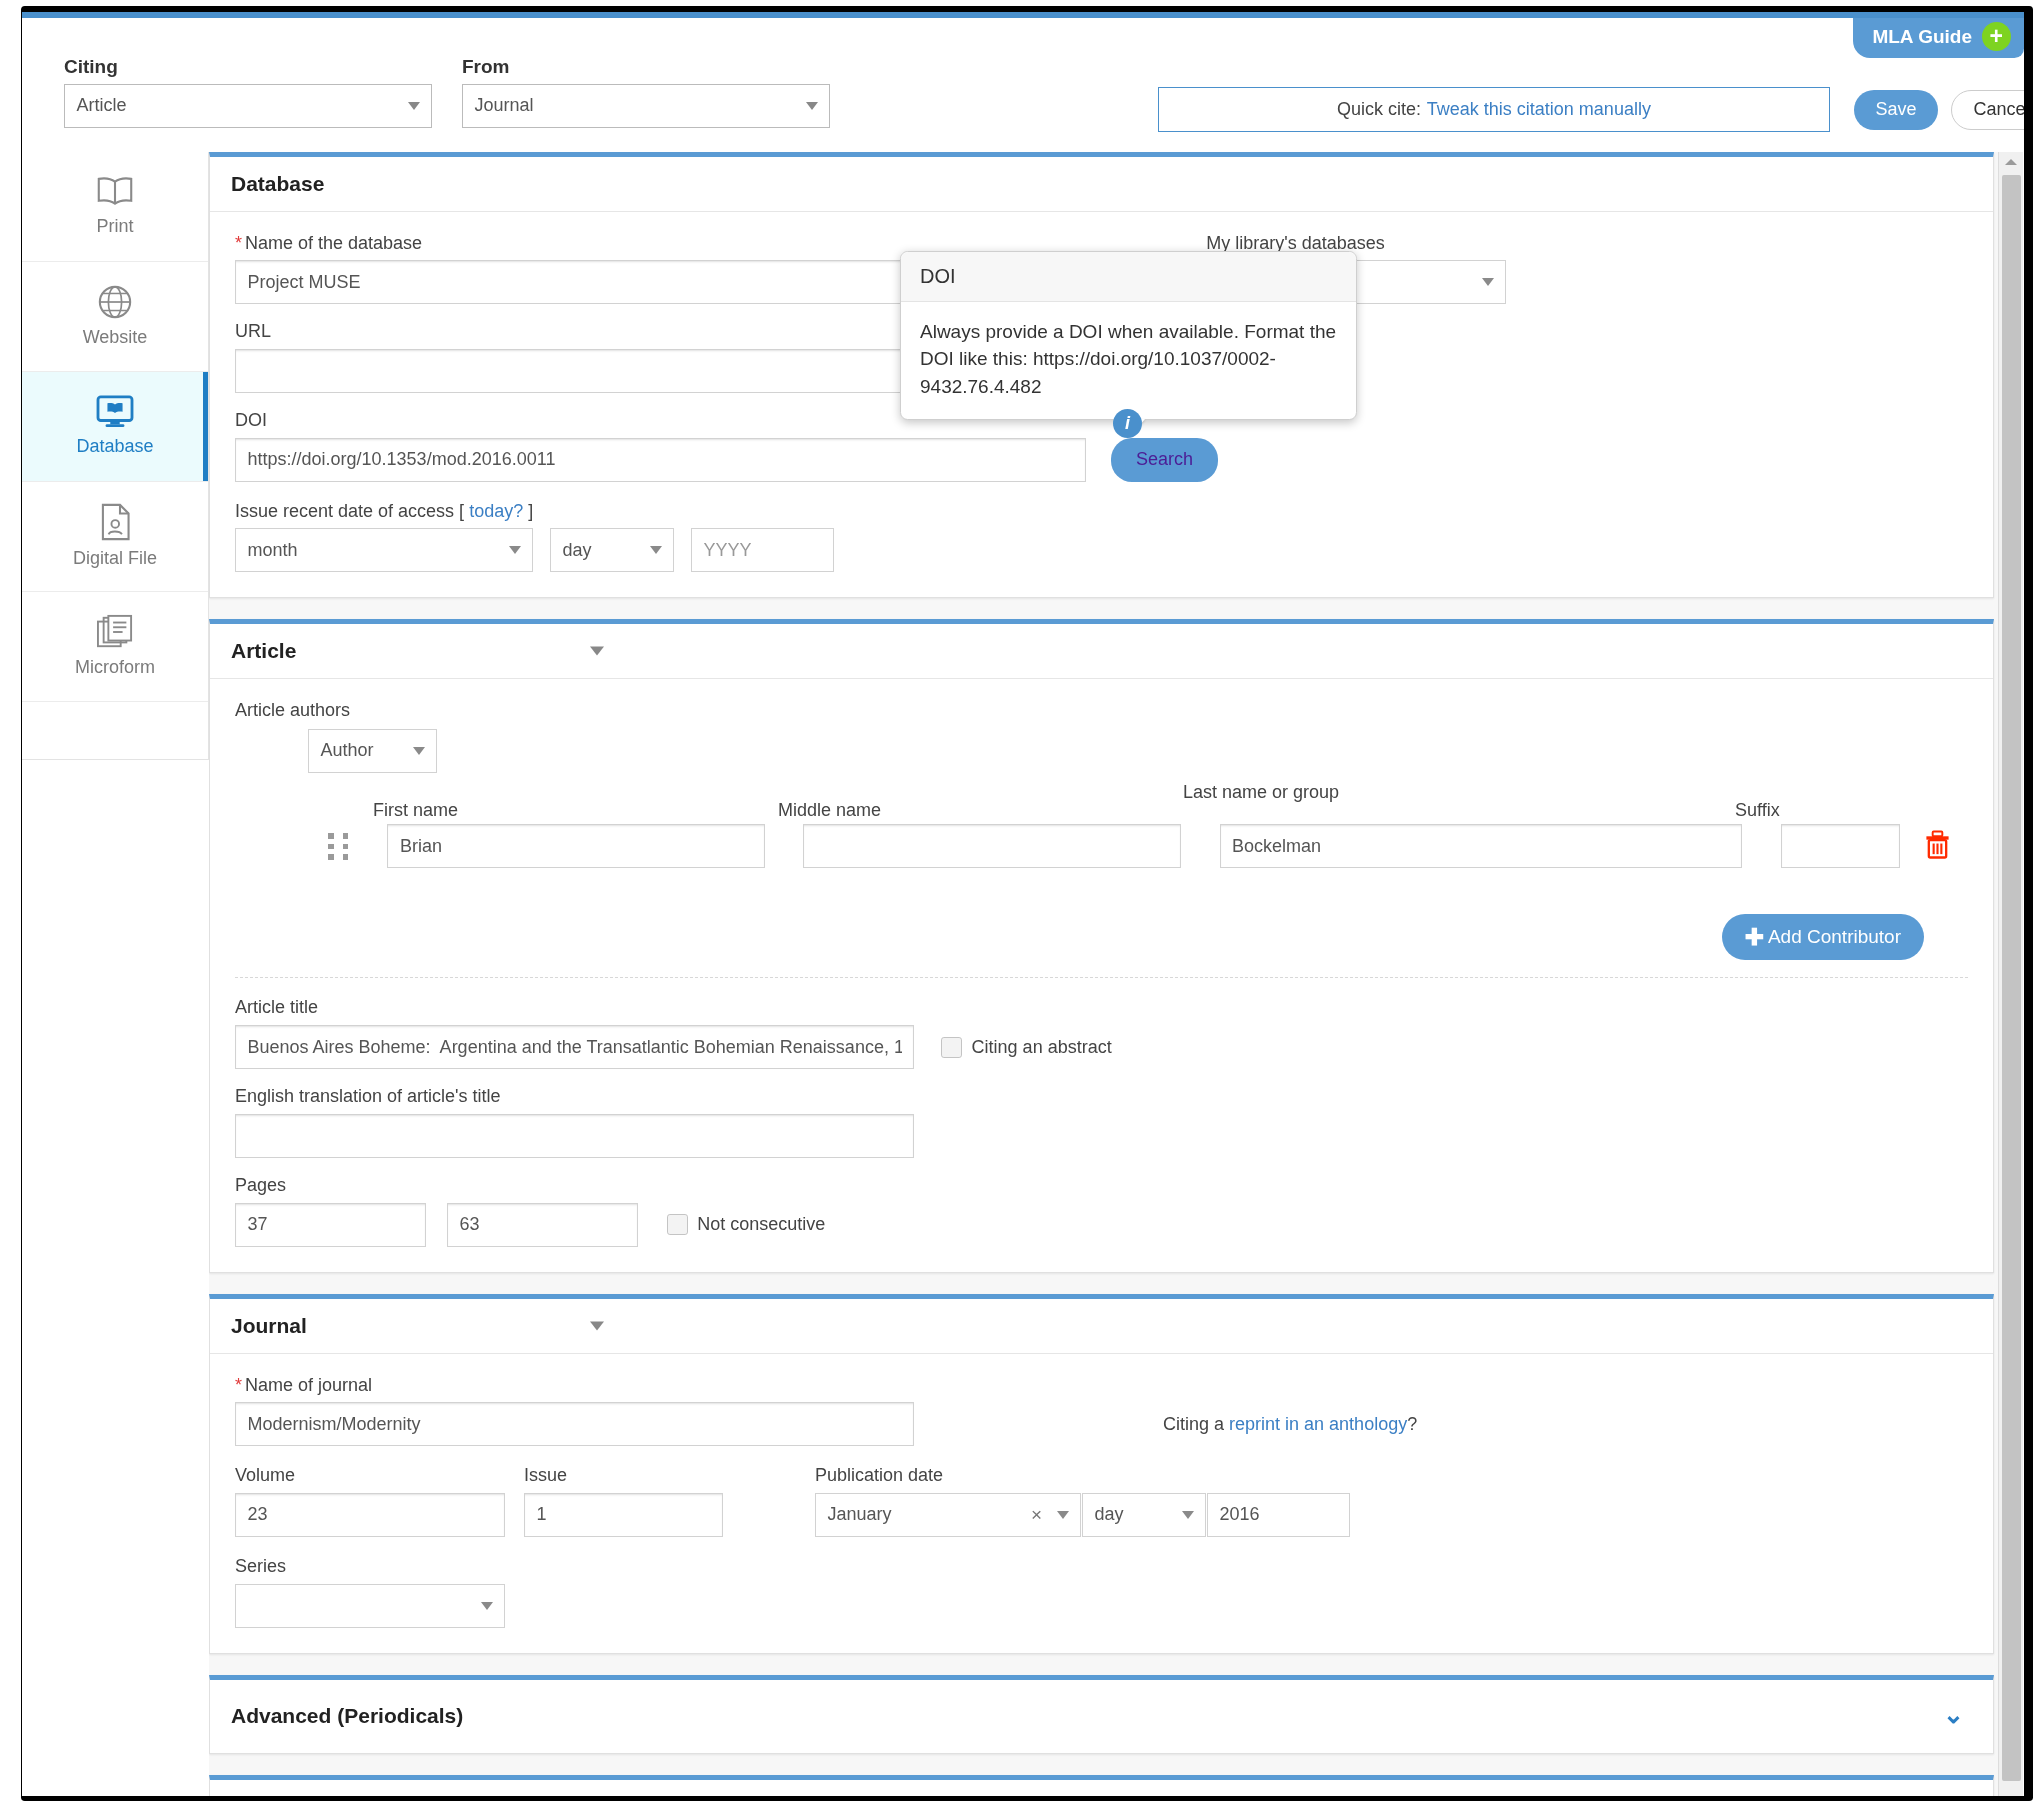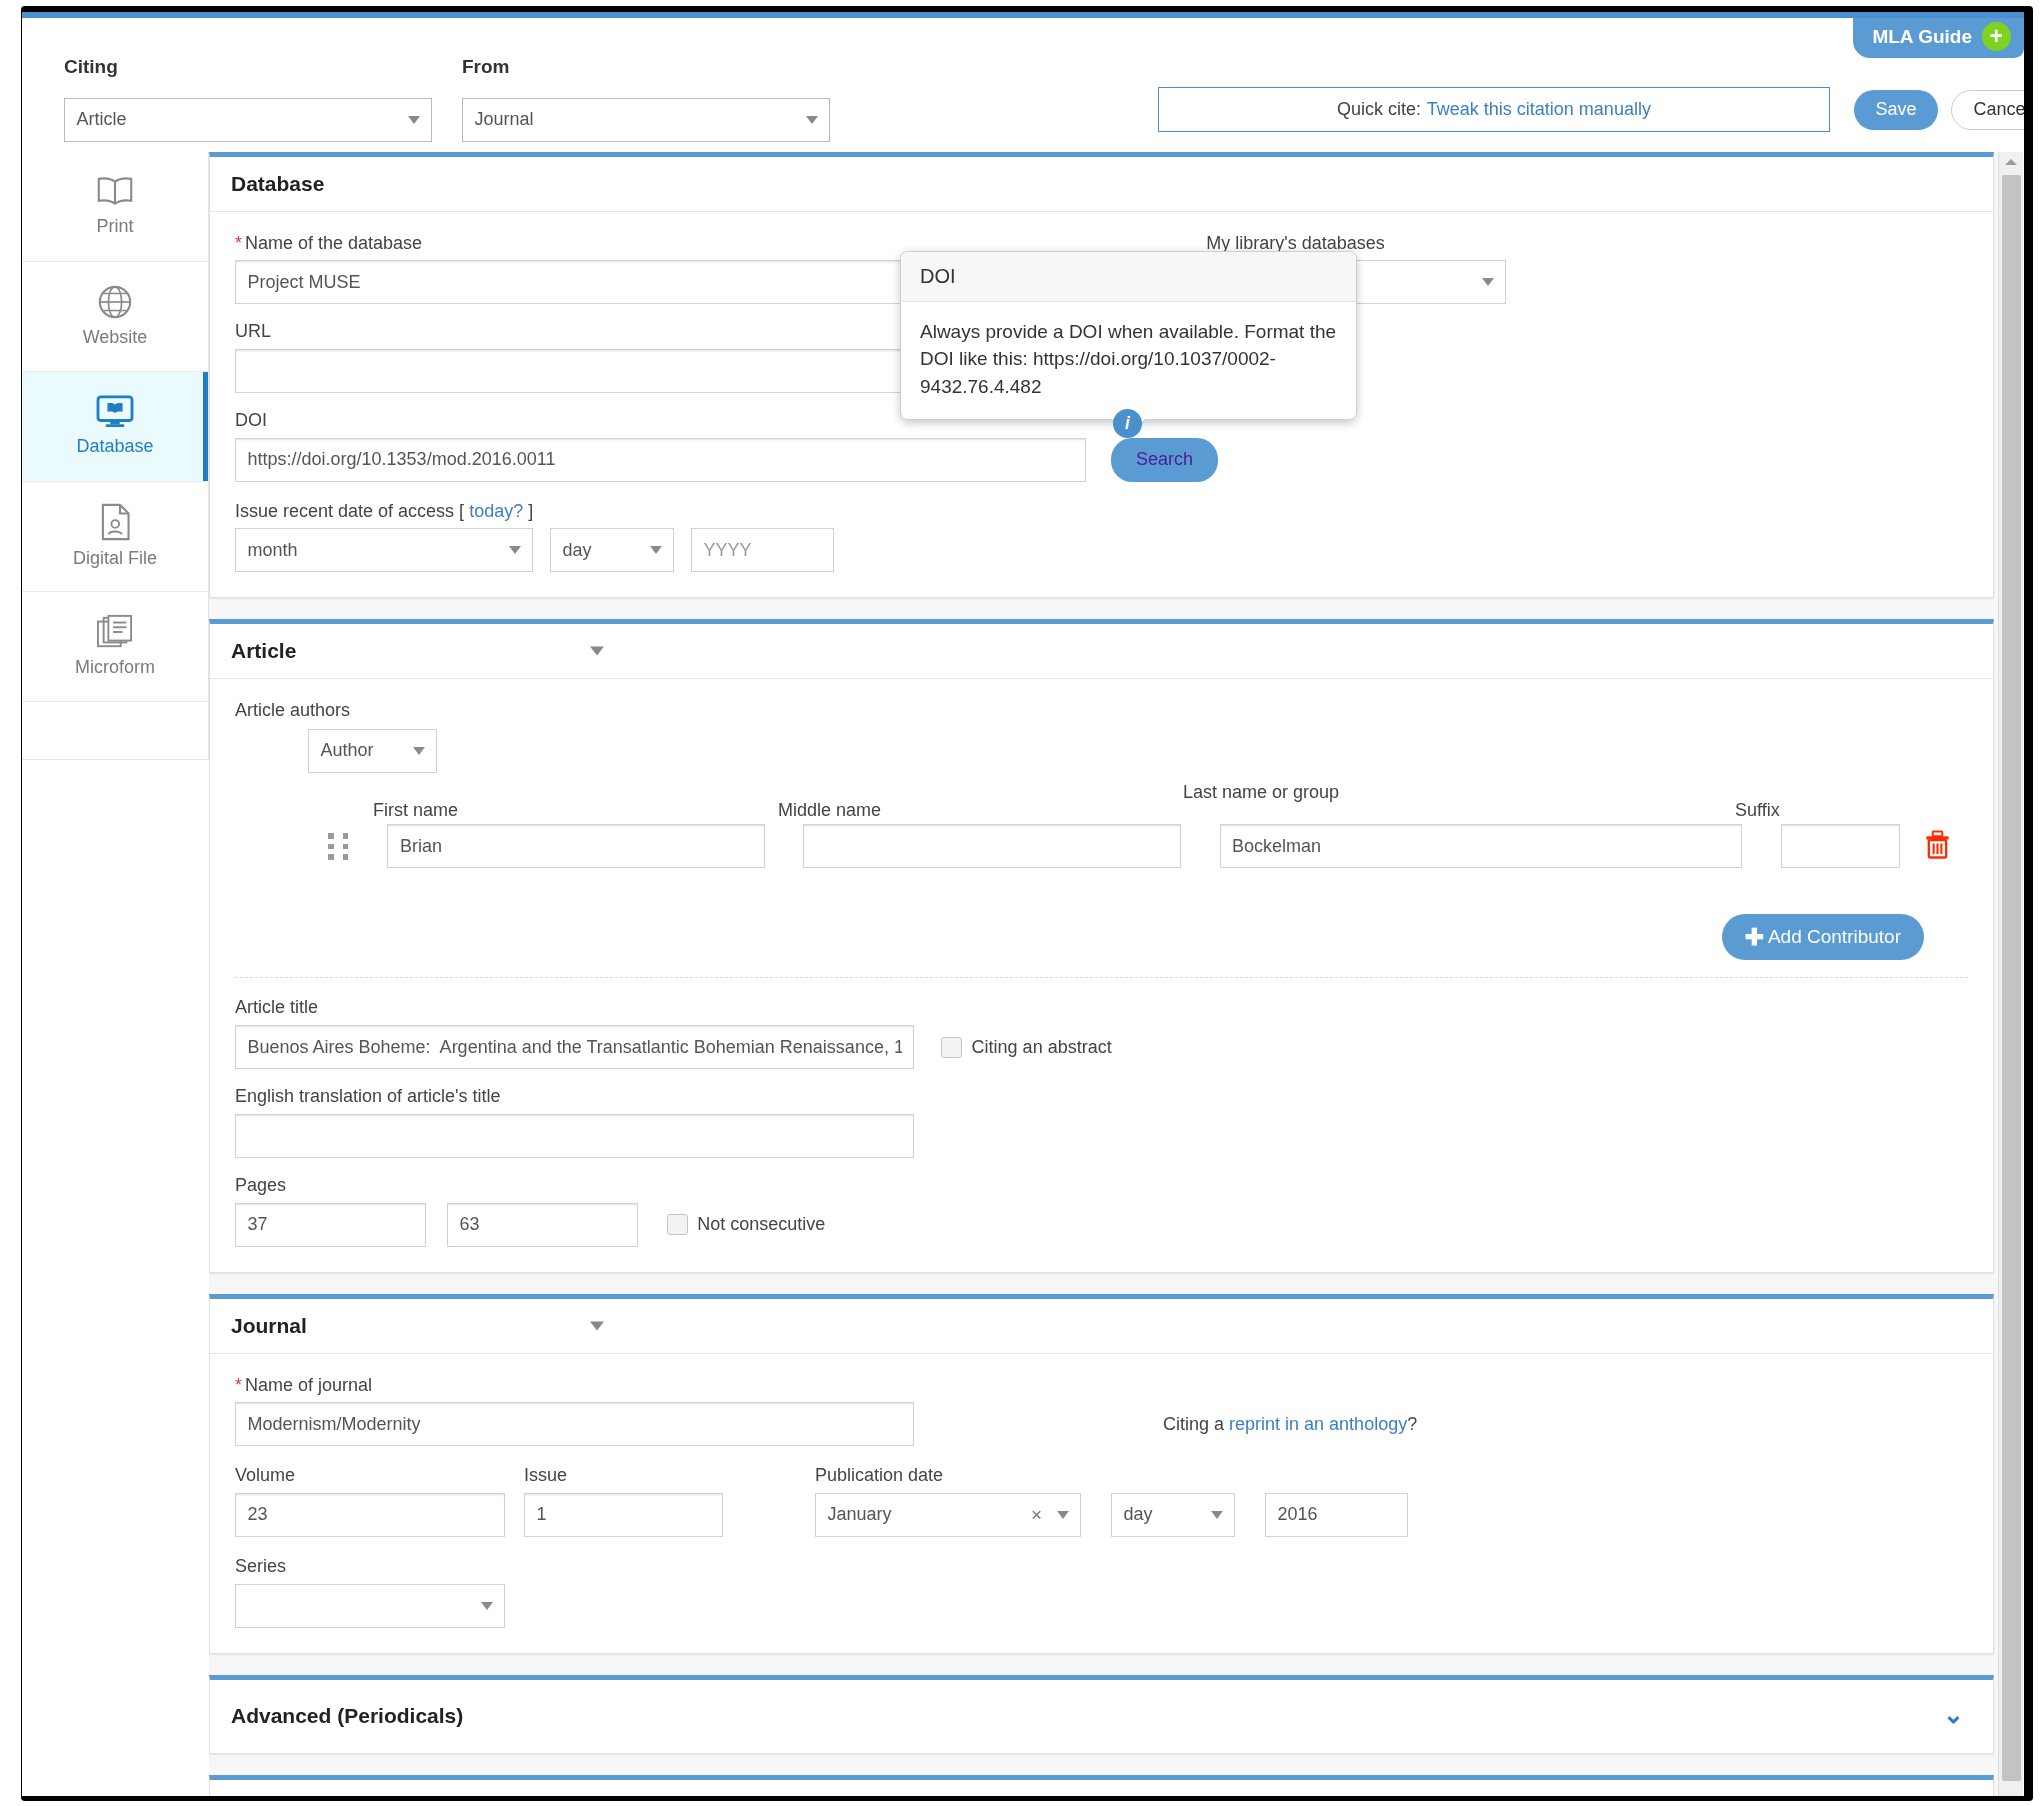--- a/index.html
+++ b/index.html
@@ -49,21 +49,21 @@
   .plus-circle {
     width: 29px; height: 29px; border-radius: 50%;
     background: #7ed321;
     color: #ffffff; font-size: 23px; font-weight: bold;
     display: flex; align-items: center; justify-content: center;
     line-height: 1;
   }
   .field-group { position: absolute; }
   .flabel {
     font-size: 19px; color: #333333; font-weight: bold;
-    margin-bottom: 20px; display: block;
+    margin-bottom: 6px; display: block;
   }
   .sel {
     position: relative;
     background: #ffffff;
     border: 1px solid #bbbbbb;
     height: 44px;
     display: flex; align-items: center;
     padding: 0 11.5px;
     font-size: 18px; color: #555555;
   }
@@ -554,21 +554,21 @@
               <input class="inp inp-top-shadow" style="width: 270px;" value="23">
             </div>
             <div style="width:98px;"></div>
             <div style="width:191px;">
               <span class="lbl">Issue</span>
               <input class="inp inp-top-shadow" style="width: 199px;" value="1">
             </div>
             <div style="width:100px;"></div>
             <div>
               <span class="lbl">Publication date</span>
-              <div class="row" style="gap:30px;">
+              <div class="row" style="gap:1px;">
                 <div class="sel2" style="width:266px; padding-right:59px;">
                   <span>January</span>
                   <span class="clearx">×</span>
                   <span class="caret"></span>
                 </div>
                 <div class="sel2" style="width:124px;">
                   <span>day</span>
                   <span class="caret"></span>
                 </div>
                 <input class="inp" style="width: 143px;" value="2016">

